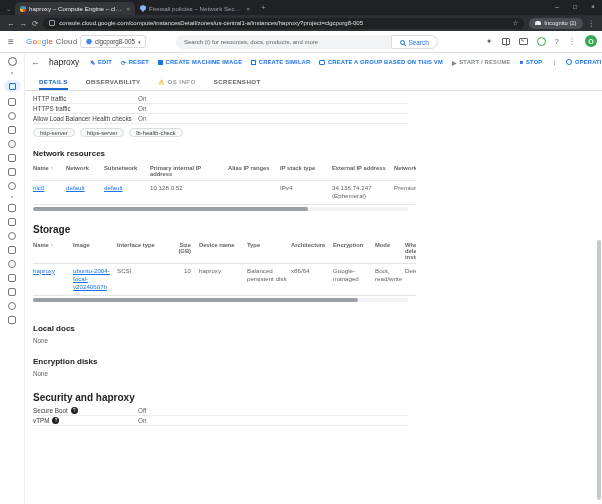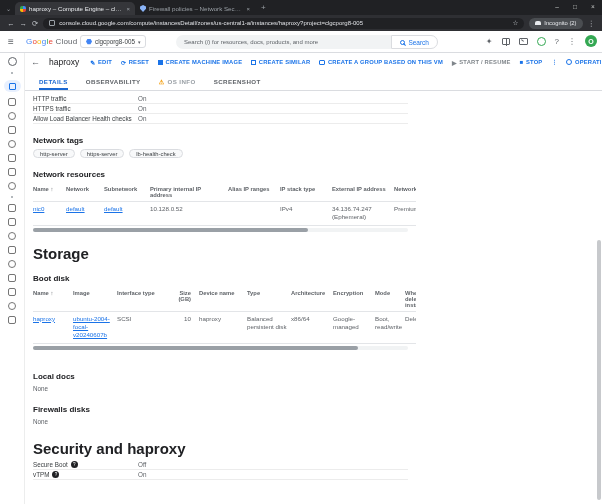--- a/index.html
+++ b/index.html
@@ -93,21 +93,21 @@
 
   .tabbar { height:20px; display:flex; align-items:flex-end; gap:18px; padding:0 0 0 14px;
     border-bottom:1px solid #dadce0; }
   .ptab { font-size:6.2px; font-weight:700; letter-spacing:.4px; color:#5f6368; padding-bottom:5px;
     display:flex; align-items:center; gap:3px; }
   .ptab.active { color:#1967d2; border-bottom:2px solid #1967d2; padding-bottom:3px; }
   .ptab.warn { color:#9aa0a6; }
   .warn-tri { color:#f29900; font-size:6px; }
 
   .content { padding:0 0 0 8px; }
-  .h2 { font-size:15px; font-weight:700; color:#202124; }
+  .h2 { font-size:10px; font-weight:700; color:#202124; }
   .h3 { font-size:8px; font-weight:700; color:#202124; display:flex; align-items:center; gap:4px; }
   .qicon { width:7px; height:7px; border-radius:50%; background:#202124; color:#fff; font-size:4.5px;
     display:inline-flex; align-items:center; justify-content:center; flex:none; }
   .kv { display:flex; align-items:center; height:10px; border-bottom:1px solid #ececec;
     width:375px; font-size:6.3px; color:#3c4043; }
   .kv .k { width:105px; display:flex; align-items:center; gap:3px; }
   .kv .v { color:#5f6368; }
   .chips { display:flex; gap:5px; margin-top:4px; }
   .chip { background:#f8f9fa; border:1px solid #dadce0; border-radius:5px; height:9px;
     display:flex; align-items:center; padding:0 6px; font-size:5.8px; color:#3c4043; }
@@ -284,21 +284,20 @@
         <div class="kv">
           <span class="k">HTTPS traffic</span>
           <span class="v">On</span>
         </div>
         <div class="kv">
           <span class="k">Allow Load Balancer Health checks</span>
           <span class="v">On</span>
         </div>
       </div>
 
-      <div class="h3" style="margin-top:12px">Network tags</div>
       <div class="chips">
         <span class="chip">http-server</span>
         <span class="chip">https-server</span>
         <span class="chip">lb-health-check</span>
       </div>
 
       <div class="h3" style="margin-top:12px">Network resources</div>
       <div class="tbl" style="margin-top:4px">
         <div class="trow">
           <span class="cell th n1"><span>Name</span> <span>↑</span></span>
@@ -319,21 +318,20 @@
           <span class="cell td n6">IPv4</span>
           <span class="cell td n7">34.136.74.247 (Ephemeral)</span>
           <span class="cell td n8">Premium</span>
         </div>
       </div>
       <div class="hscroll">
           <div class="hthumb" style="width:275px"></div>
         </div>
 
       <div class="h2" style="margin-top:13px">Storage</div>
-      <div class="h3" style="margin-top:12px">Boot disk</div>
       <div class="tbl" style="margin-top:4px">
         <div class="trow">
           <span class="cell th b1"><span>Name</span> <span>↑</span></span>
           <span class="cell th b2">Image</span>
           <span class="cell th b3">Interface type</span>
           <span class="cell th b4 num">Size (GB)</span>
           <span class="cell th b5">Device name</span>
           <span class="cell th b6">Type</span>
           <span class="cell th b7">Architecture</span>
           <span class="cell th b8">Encryption</span>
@@ -352,21 +350,21 @@
           <span class="cell td b9">Boot, read/write</span>
           <span class="cell td b10">Delete disk</span>
         </div>
       </div>
       <div class="hscroll">
           <div class="hthumb" style="width:325px"></div>
         </div>
 
       <div class="h3" style="margin-top:22px">Local docs</div>
       <div class="none-txt">None</div>
-      <div class="h3" style="margin-top:13px">Firewalls disks</div>
+      <div class="h3" style="margin-top:13px">Encryption disks</div>
       <div class="none-txt">None</div>
 
       <div class="h2" style="margin-top:15px">Security and haproxy</div>
       <div style="margin-top:3px">
         <div class="kv">
           <span class="k">
               <span>Secure Boot</span>
               <span class="qicon">?</span>
             </span>
           <span class="v">Off</span>

